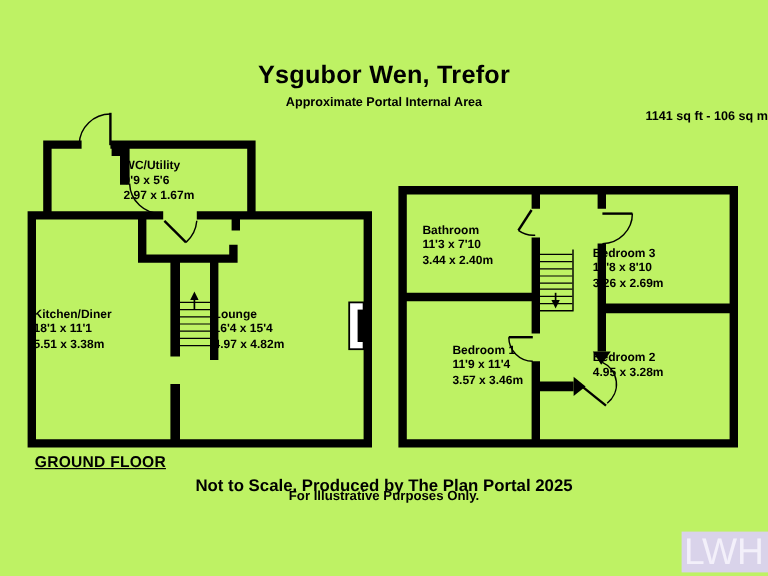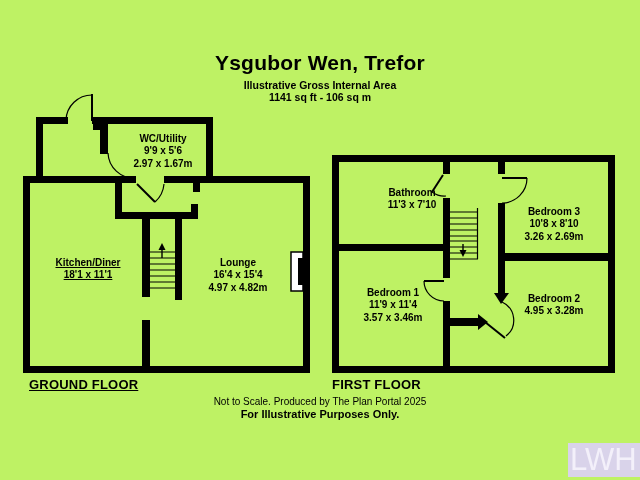--- a/index.html
+++ b/index.html
@@ -4,43 +4,43 @@
 <style>
   html,body{margin:0;padding:0;background:#888;}
   .stage{
     position:relative;width:640px;height:480px;background:#bef264;
     font-family:"Liberation Sans",sans-serif;color:#000;overflow:hidden;
     margin:0 auto;
   }
   .hdr{position:absolute;left:0;width:640px;text-align:center;white-space:nowrap;}
   .hdr.title{top:51px;font-size:21px;font-weight:bold;letter-spacing:.2px;}
   .hdr.sub{top:79px;font-size:10.5px;font-weight:bold;}
-  .hdr.area{top:91px;font-size:10.5px;font-weight:bold;}
+  .hdr.area{top:91px;font-size:10.5px;font-weight:bold;text-align:right;}
   svg.plan{position:absolute;left:0;top:0;}
   .roomlbl{
-    position:absolute;width:120px;text-align:center;
+    position:absolute;width:120px;text-align:left;
     font-size:10px;font-weight:bold;line-height:12.4px;white-space:nowrap;
   }
   .floorlbl{position:absolute;top:377px;font-size:13px;font-weight:bold;letter-spacing:.2px;}
   .foot{position:absolute;left:0;width:640px;text-align:center;white-space:nowrap;}
-  .foot.note{top:396px;font-size:10px;}
+  .foot.note{top:396px;font-size:14px;font-weight:bold;}
   .foot.disc{top:408px;font-size:11px;font-weight:bold;}
   .wm{
     position:absolute;left:568px;top:443px;width:72px;height:34px;
     background:#d9d3ea;color:#f3f0fa;font-size:31px;line-height:34px;
     font-weight:normal;padding-left:2px;box-sizing:border-box;overflow:hidden;
   }
 </style>
 </head>
 <body>
 
 <div class="stage">
 
   <div class="hdr title">Ysgubor Wen, Trefor</div>
-  <div class="hdr sub">Illustrative Gross Internal Area</div>
+  <div class="hdr sub">Approximate Portal Internal Area</div>
   <div class="hdr area">1141 sq ft - 106 sq m</div>
 
   <svg class="plan" width="640" height="480" viewBox="0 0 640 480">
 
     <path fill="#000000" d="
       M36 117 h32 v7 h-32 z
       M92 117 h121 v7 h-121 z
       M36 117 h7 v66 h-7 z
       M206 117 h7 v66 h-7 z
       M93 123 h15 v7 h-15 z
@@ -105,50 +105,51 @@
     <path d="M477.5 208 V259 M450 259 H478" stroke="#000" stroke-width="1.2" fill="none"></path>
     <path d="M463 244 L463 251" stroke="#000" stroke-width="1.4" fill="none"></path>
     <path d="M459.5 250 h7 l-3.5 7 z" fill="#000"></path>
   </svg>
 
   <div class="roomlbl" style="left:103px;top:133px;">
     <div>WC/Utility</div>
     <div>9'9 x 5'6</div>
     <div>2.97 x 1.67m</div>
   </div>
-  <div class="roomlbl" style="left:28px;top:257px;text-decoration:underline;">
+  <div class="roomlbl" style="left:28px;top:257px;">
     <div>Kitchen/Diner</div>
     <div>18'1 x 11'1</div>
+    <div>5.51 x 3.38m</div>
   </div>
   <div class="roomlbl" style="left:178px;top:257px;">
     <div>Lounge</div>
     <div>16'4 x 15'4</div>
     <div>4.97 x 4.82m</div>
   </div>
 
   <div class="roomlbl" style="left:332px;top:187px;padding-left:20px;">
     <div>Bathroom</div>
     <div>11'3 x 7'10</div>
+    <div>3.44 x 2.40m</div>
   </div>
   <div class="roomlbl" style="left:494px;top:192px;margin-top:14px;">
     <div>Bedroom 3</div>
     <div>10'8 x 8'10</div>
     <div>3.26 x 2.69m</div>
   </div>
-  <div class="roomlbl" style="left:333px;top:287px;">
+  <div class="roomlbl" style="left:333px;top:287px;padding-left:44px;">
     <div>Bedroom 1</div>
     <div>11'9 x 11'4</div>
     <div>3.57 x 3.46m</div>
   </div>
   <div class="roomlbl" style="left:494px;top:293px;">
     <div>Bedroom 2</div>
     <div>4.95 x 3.28m</div>
   </div>
 
   <div class="floorlbl" style="left:29px;text-decoration:underline;">GROUND FLOOR</div>
-  <div class="floorlbl" style="left:332px;">FIRST FLOOR</div>
 
   <div class="foot note">Not to Scale. Produced by The Plan Portal 2025</div>
   <div class="foot disc">For Illustrative Purposes Only.</div>
 
   <div class="wm">LWH</div>
 
 </div>
 
 </body></html>

